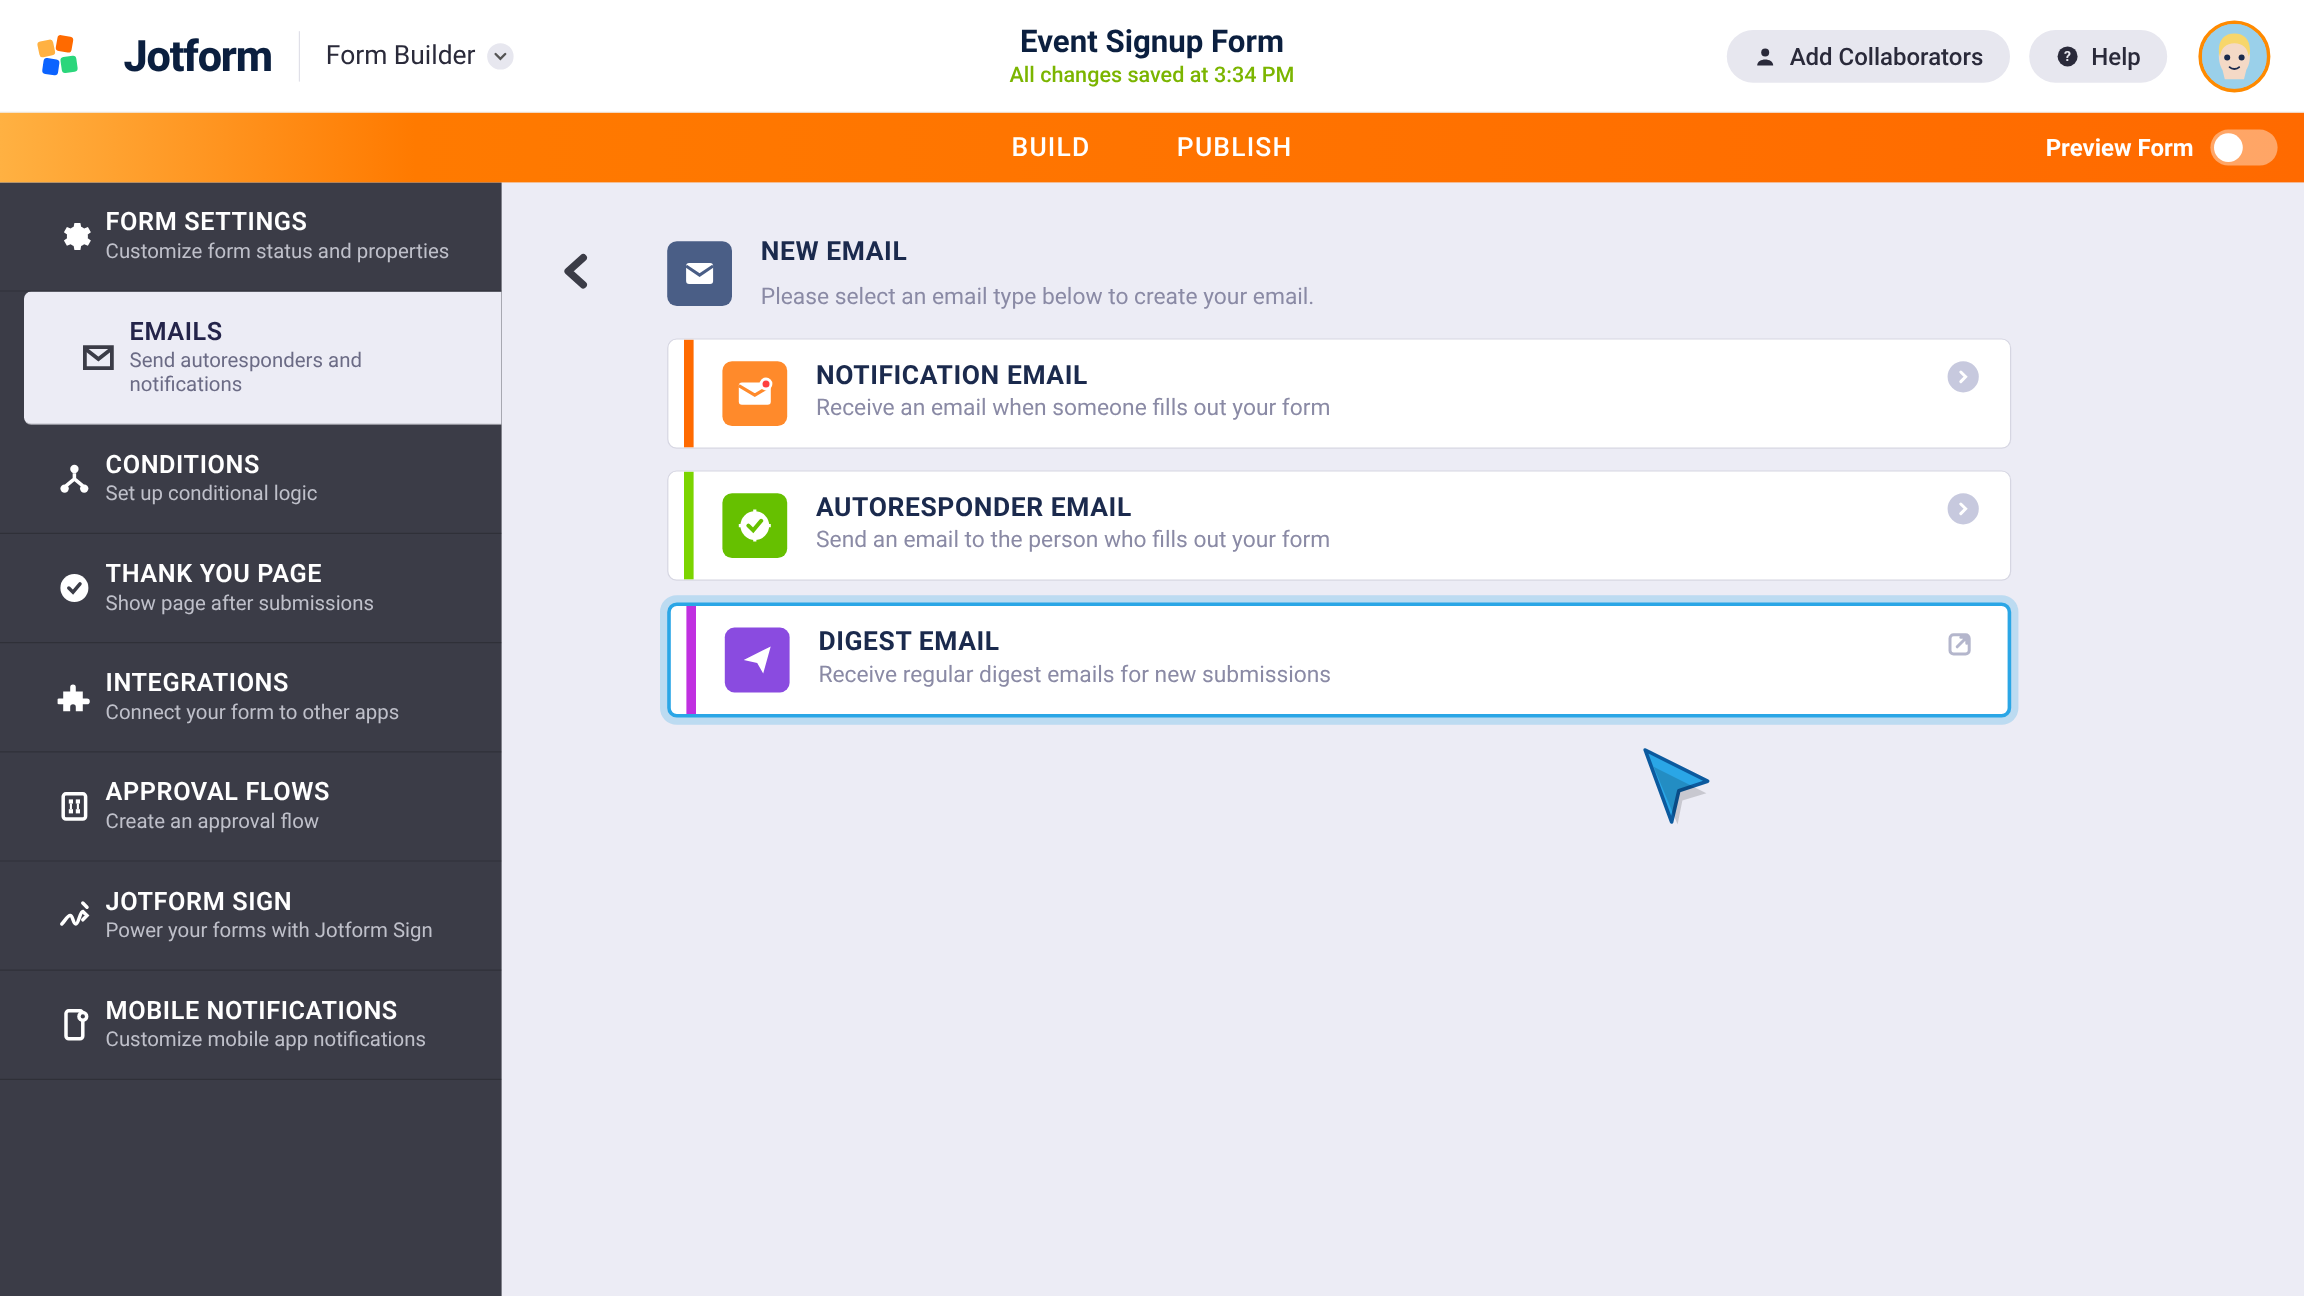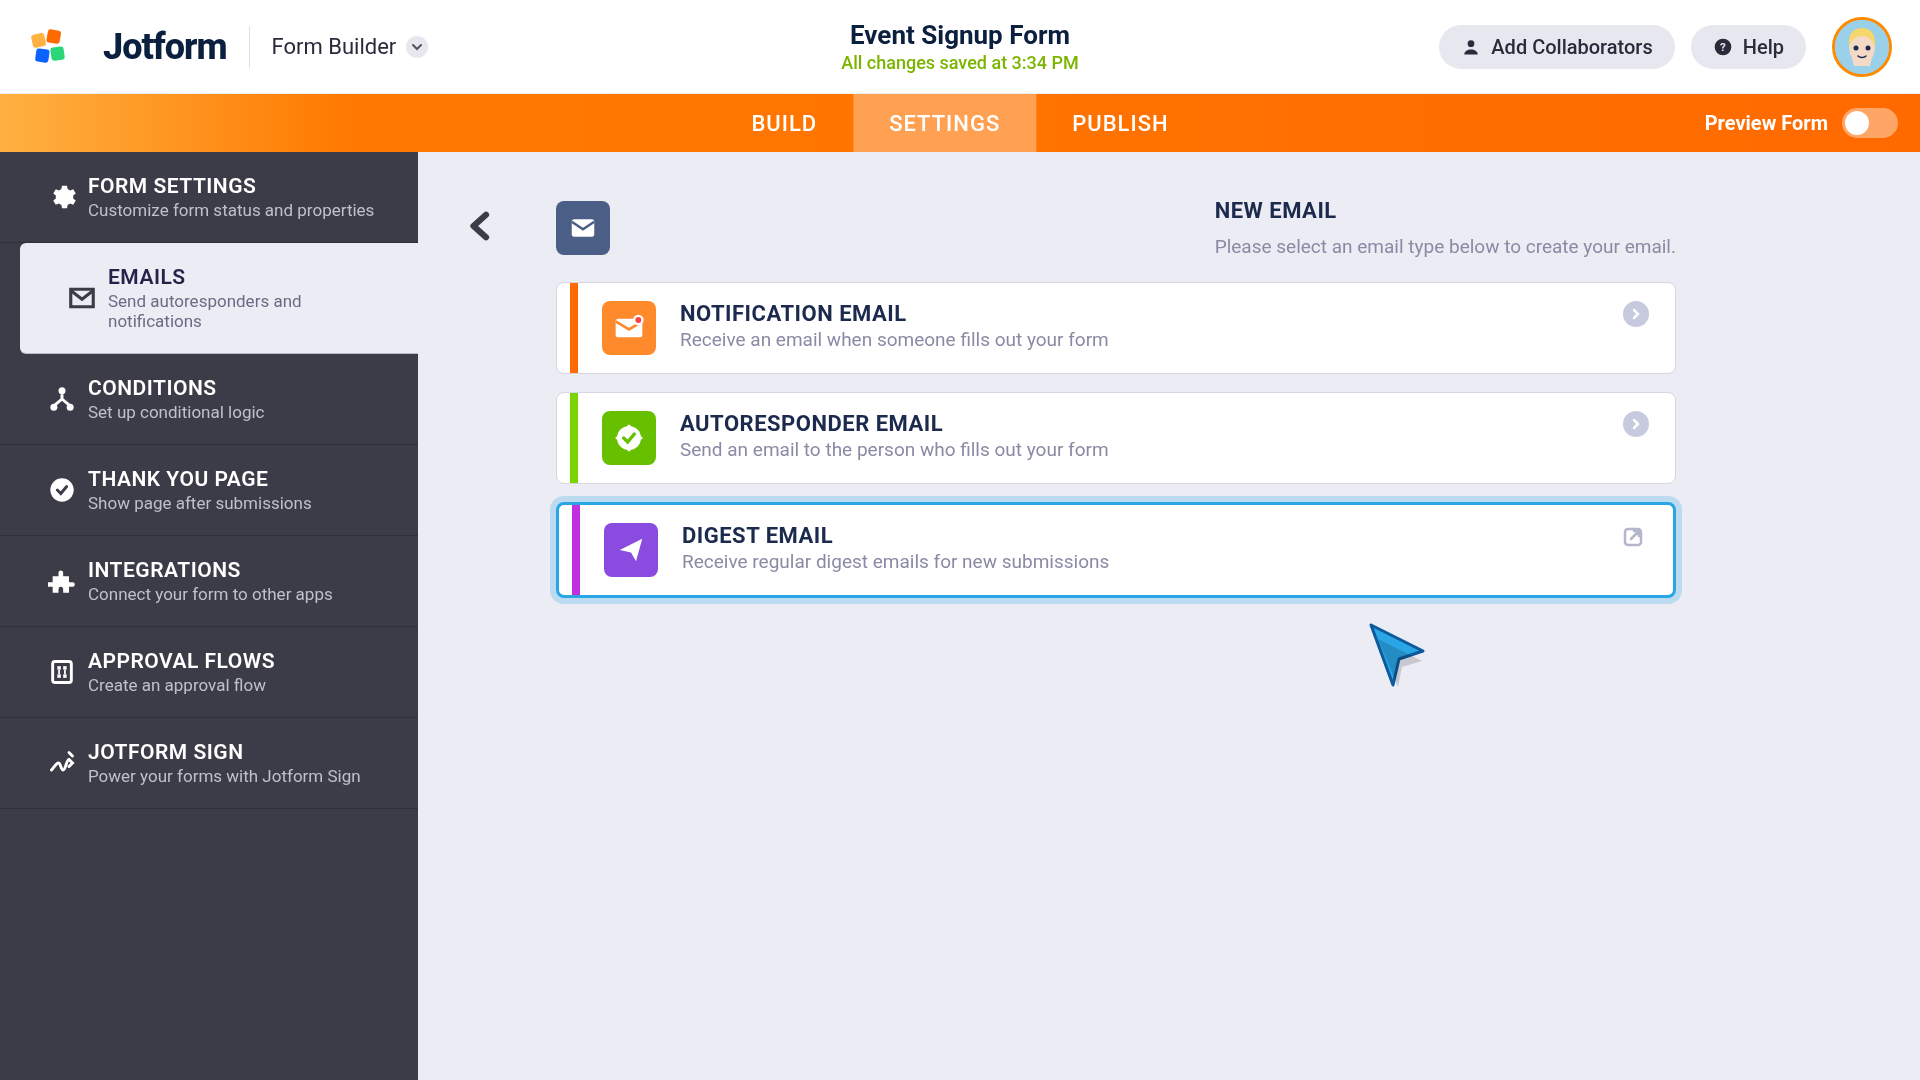--- a/index.html
+++ b/index.html
@@ -43,21 +43,21 @@
   .side-item.selected .side-icon { color: #3b3c47; }
   .side-text { display: flex; flex-direction: column; gap: 2px; }
   .side-title { font-size: 21px; font-weight: 600; letter-spacing: 0.5px; }
   .side-desc { font-size: 17px; color: #bfc0ca; }
   
   
   .main { flex: 1; padding: 46px 120px 0 48px; position: relative; }
   .back-arrow { position: absolute; left: 48px; top: 54px; }
   .content { margin-left: 90px; max-width: 1120px; }
   
-  .section-head { display: flex; align-items: center; gap: 24px; margin-bottom: 24px; justify-content: space-between; }
+  .section-head { display: flex; align-items: center; gap: 24px; margin-bottom: 24px; }
   .head-icon { width: 54px; height: 54px; border-radius: 8px; background: #4a5e86; display: flex; align-items: center; justify-content: center; }
   .head-text-title { font-size: 22px; font-weight: 700; color: #1b2a4d; letter-spacing: 0.5px; }
   .head-text-desc { font-size: 19px; color: #8a8aa5; margin-top: 12px; }
   
   .card { background: #fff; border: 1px solid #d6d6e2; border-radius: 8px; display: flex; align-items: flex-start; padding: 18px 26px 18px 13px; margin-bottom: 18px; position: relative; overflow: hidden; }
   .card-accent { width: 8px; align-self: stretch; margin: -18px 0; }
   .card-icon { width: 54px; height: 54px; border-radius: 8px; margin: 0 24px 0 24px; display: flex; align-items: center; justify-content: center; flex-shrink: 0; }
   .card-text-title { font-size: 22px; font-weight: 700; color: #1b2a4d; letter-spacing: 0.5px; }
   .card-text-desc { font-size: 19px; color: #8a8aa5; margin-top: 2px; }
   .card-chevron { margin-left: auto; width: 26px; height: 26px; border-radius: 50%; background: #c7c9de; display: flex; align-items: center; justify-content: center; }
@@ -121,21 +121,20 @@
           <circle cx="33" cy="28" r="2.5" fill="#1b2a4d"></circle>
         <path d="M23 36c2 2 6 2 8 0" stroke="#1b2a4d" stroke-width="1.5" fill="none" stroke-linecap="round"></path>
       </svg>
     </div>
   </div>
 </div>
 
 <div class="tabs-bar">
   <div class="tabs-center">
     <div class="tab">BUILD</div>
-    <div class="tab active">SETTINGS</div>
     <div class="tab">PUBLISH</div>
   </div>
   <div class="tabs-right">
     <span>Preview Form</span>
     <div class="toggle">
       <div class="toggle-knob"></div>
     </div>
   </div>
 </div>
 
@@ -220,20 +219,33 @@
     <div class="side-item">
       <span class="side-icon">
           <svg width="28" height="28" viewBox="0 0 24 24" fill="currentColor">
             <path d="M3 18c2-2 4-6 6-6s2 6 4 6 3-9 5-9l3 3-3 3" fill="none" stroke="currentColor" stroke-width="2.5" stroke-linecap="round"></path>
             <path d="M18 3l3 3" stroke="currentColor" stroke-width="2.5" stroke-linecap="round"></path>
           </svg>
         </span>
       <div class="side-text">
           <div class="side-title">JOTFORM SIGN</div>
           <div class="side-desc">Power your forms with Jotform Sign</div>
+        </div>
+    </div>
+    <div class="side-item">
+      <span class="side-icon">
+          <svg width="28" height="28" viewBox="0 0 24 24" fill="currentColor">
+            <rect x="6" y="2" width="12" height="20" rx="2" fill="none" stroke="currentColor" stroke-width="2.5"></rect>
+            <circle cx="18" cy="6" r="4" fill="currentColor"></circle>
+            <circle cx="18" cy="6" r="1.5" fill="#3b3c47"></circle>
+          </svg>
+        </span>
+      <div class="side-text">
+          <div class="side-title">MOBILE NOTIFICATIONS</div>
+          <div class="side-desc">Customize mobile app notifications</div>
         </div>
     </div>
   </div>
 
   <div class="main">
     <div class="back-arrow">
       <svg width="30" height="40" viewBox="0 0 24 24">
           <path d="M16 3 L6 12 L16 21" stroke="#3b3c47" stroke-width="5" fill="none" stroke-linecap="round" stroke-linejoin="round"></path>
         </svg>
     </div>

